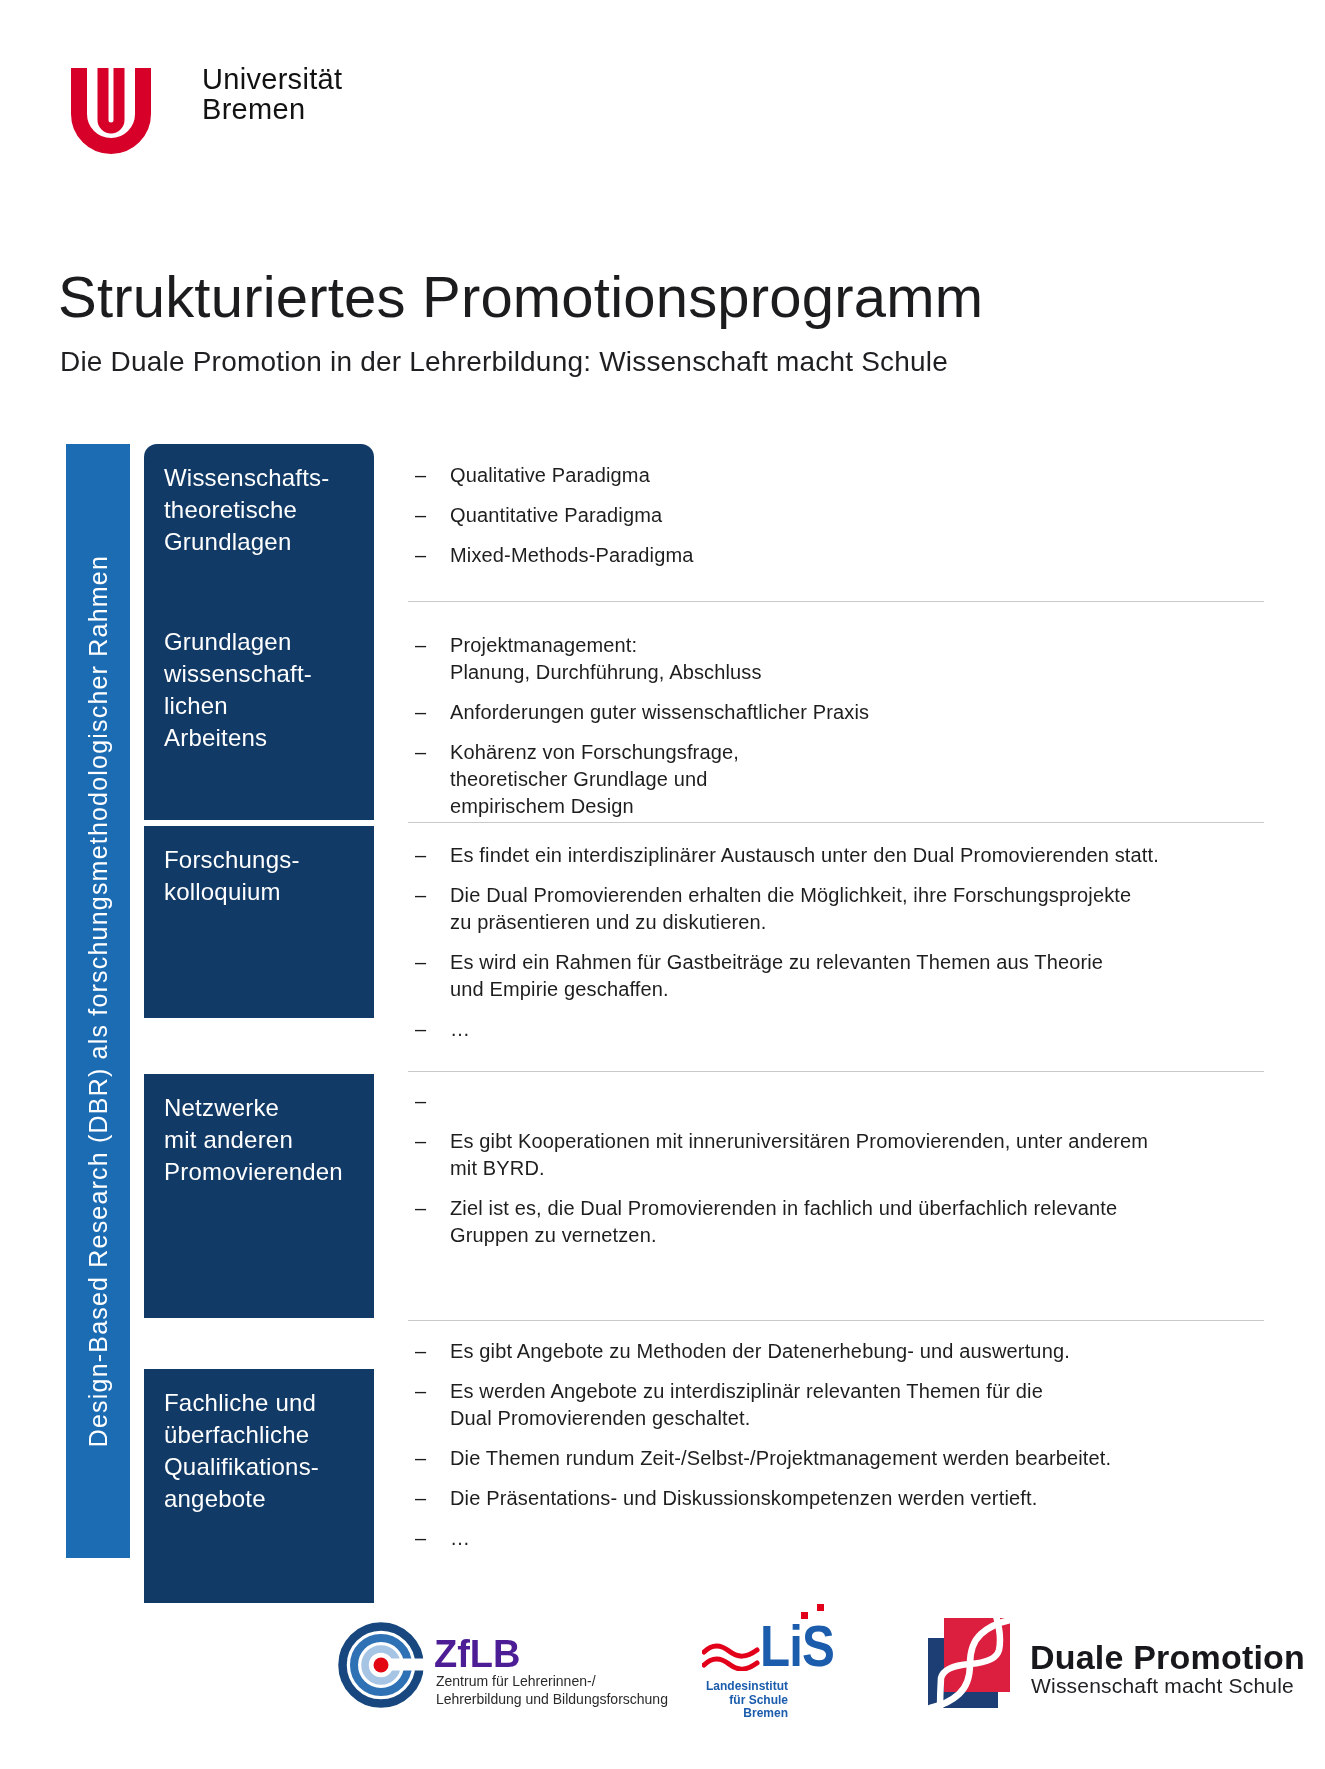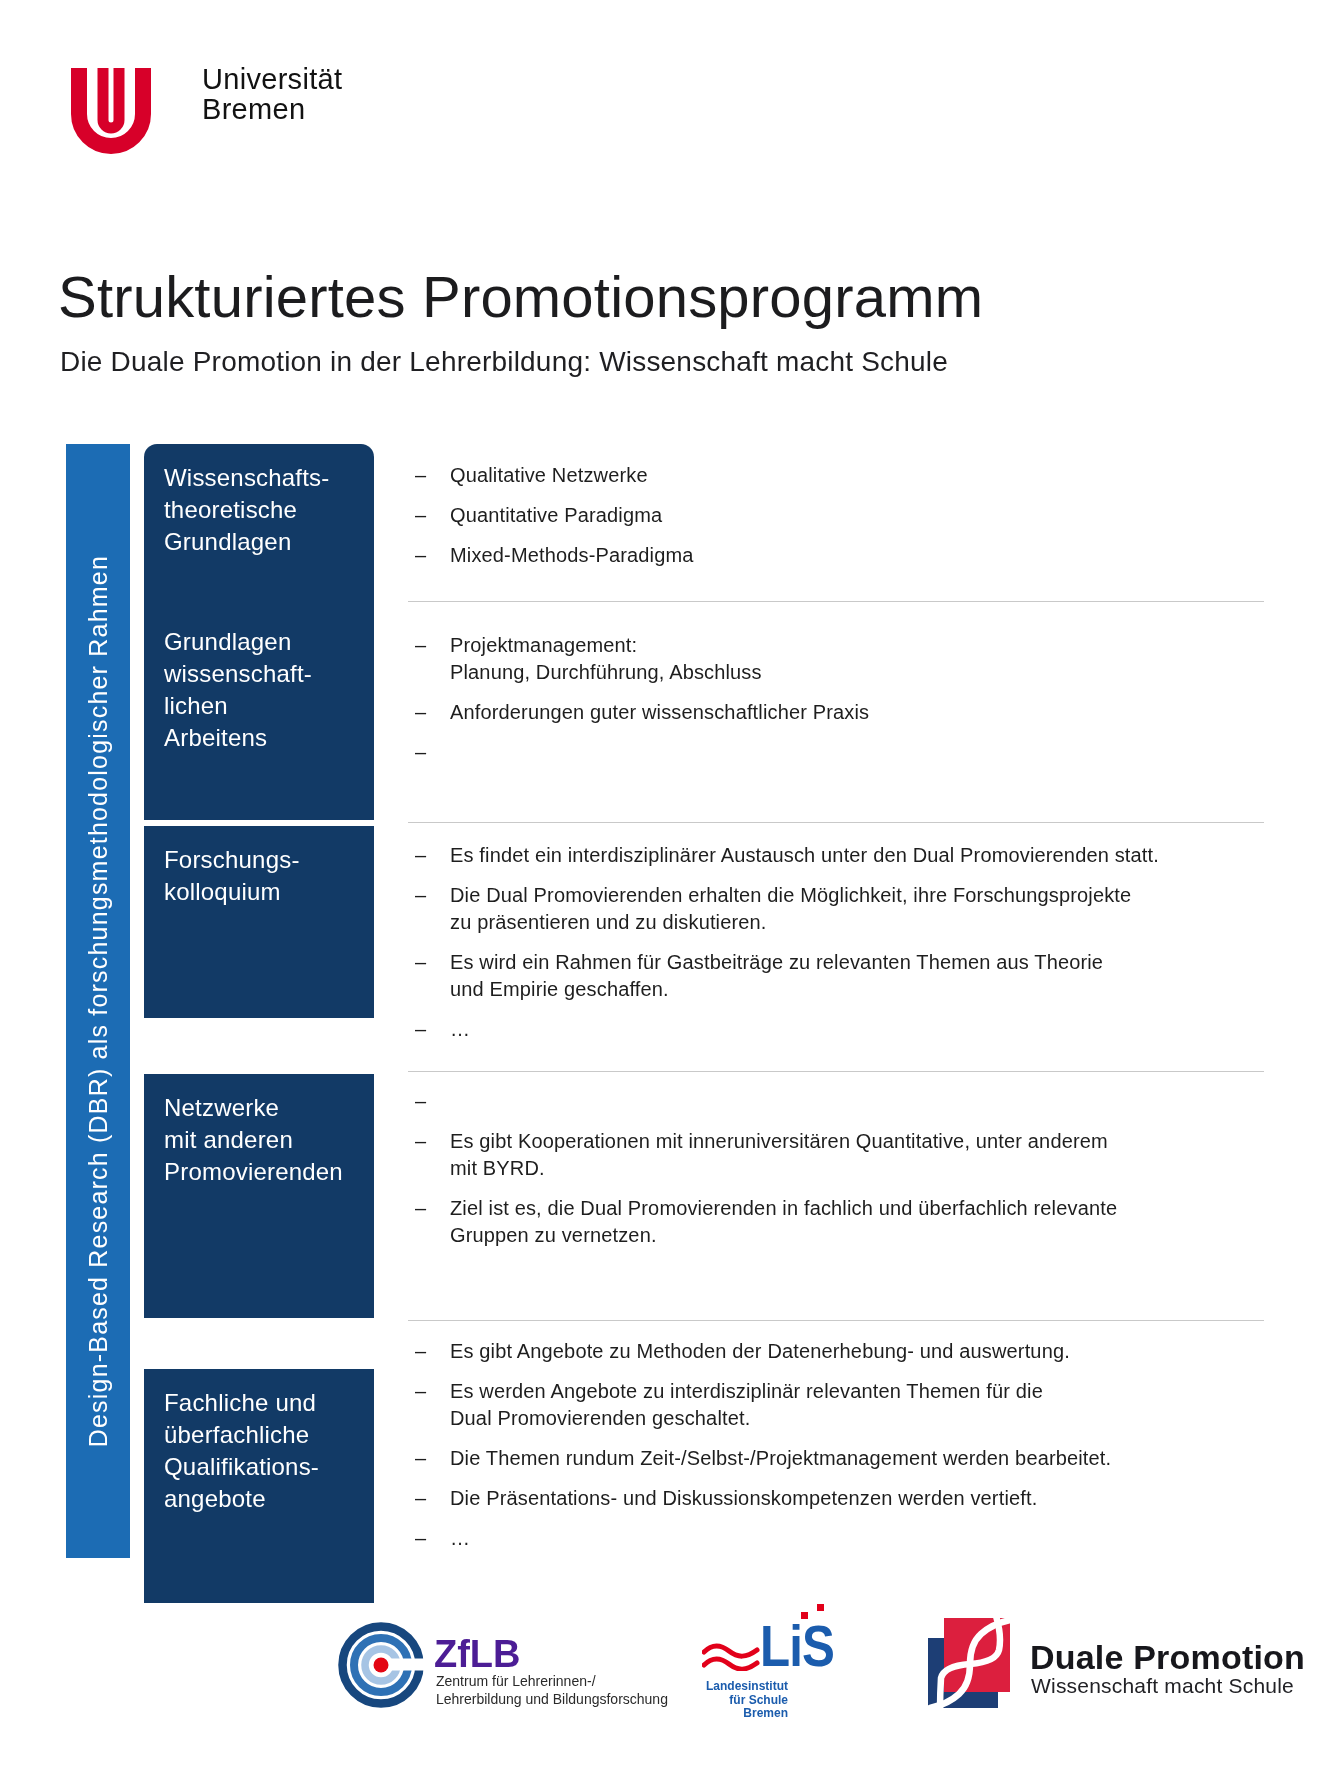--- a/index.html
+++ b/index.html
@@ -79,21 +79,21 @@
   <div class="abs sbox" style="top:1324px;height:234px;margin-top:45px;">
     <span class="box-label">Fachliche und
 überfachliche
 Qualifikations-
 angebote</span>
   </div>
 
   <div class="abs content" style="top:462px;">
     <div class="bullet">
         <span class="dash">–</span>
-        <span class="btext">Qualitative Netzwerke</span>
+        <span class="btext">Qualitative Paradigma</span>
       </div>
     <div class="bullet">
         <span class="dash">–</span>
         <span class="btext">Quantitative Paradigma</span>
       </div>
     <div class="bullet">
         <span class="dash">–</span>
         <span class="btext">Mixed-Methods-Paradigma</span>
       </div>
   </div>
@@ -103,20 +103,23 @@
         <span class="dash">–</span>
         <span class="btext">Projektmanagement:
 Planung, Durchführung, Abschluss</span>
       </div>
     <div class="bullet">
         <span class="dash">–</span>
         <span class="btext">Anforderungen guter wissenschaftlicher Praxis</span>
       </div>
     <div class="bullet">
         <span class="dash">–</span>
+        <span class="btext">Kohärenz von Forschungsfrage,
+theoretischer Grundlage und
+empirischem Design</span>
       </div>
   </div>
 
   <div class="abs content" style="top:842px;">
     <div class="bullet">
         <span class="dash">–</span>
         <span class="btext">Es findet ein interdisziplinärer Austausch unter den Dual Promovierenden statt.</span>
       </div>
     <div class="bullet">
         <span class="dash">–</span>
@@ -133,21 +136,21 @@
         <span class="btext">…</span>
       </div>
   </div>
 
   <div class="abs content" style="top:1088px;">
     <div class="bullet">
         <span class="dash">–</span>
       </div>
     <div class="bullet">
         <span class="dash">–</span>
-        <span class="btext">Es gibt Kooperationen mit inneruniversitären Quantitative, unter anderem
+        <span class="btext">Es gibt Kooperationen mit inneruniversitären Promovierenden, unter anderem
 mit BYRD.</span>
       </div>
     <div class="bullet">
         <span class="dash">–</span>
         <span class="btext">Ziel ist es, die Dual Promovierenden in fachlich und überfachlich relevante
 Gruppen zu vernetzen.</span>
       </div>
   </div>
 
   <div class="abs content" style="top:1338px;">

